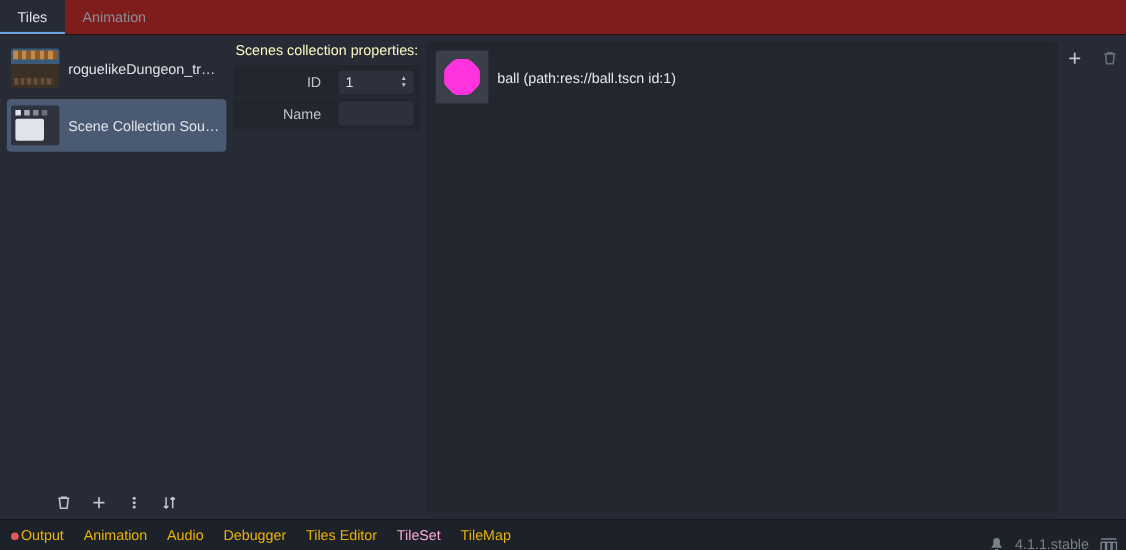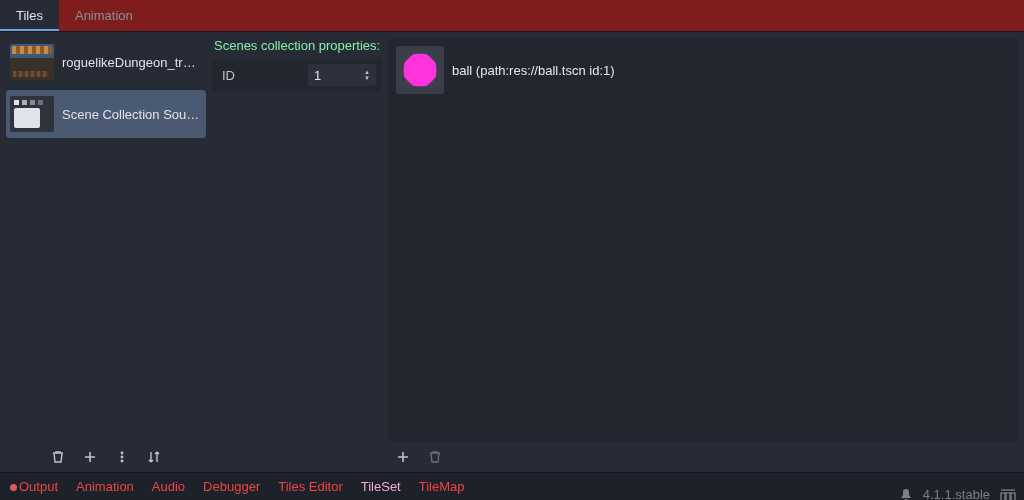--- a/index.html
+++ b/index.html
@@ -144,33 +144,34 @@
     height: 18px;
   }
 
   
   .col-mid {
     width: 170px;
     display: flex;
     flex-direction: column;
   }
   .panel-title {
-    color: #86efac;
+    color: #fef9c3;
     margin: 0 0 6px 2px;
   }
   .prop-grid {
     background: #21262f;
     border-radius: 4px;
     padding: 2px 0;
   }
   .prop-row {
     display: flex;
     align-items: center;
     height: 28px;
     border-bottom: 1px solid #2a2f39;
+    text-align: right;
   }
   .prop-row:last-child { border-bottom: none; }
   .prop-label {
     flex: 1;
     padding: 0 10px;
     color: #c0c5ce;
   }
   .prop-field {
     width: 80px;
     padding: 0 6px;
@@ -195,21 +196,21 @@
   .lineedit {
     height: 22px;
     background: #2c313b;
     border-radius: 3px;
   }
 
   
   .col-right {
     flex: 1;
     display: flex;
-    flex-direction: column;
+    flex-direction: row;
   }
   .tiles-area {
     flex: 1;
     background: #21262f;
     border-radius: 4px;
     padding: 6px;
     overflow: auto;
   }
   .tile-item {
     display: flex;
@@ -255,21 +256,21 @@
     font-size: 13px;
   }
   .output-dot {
     width: 7px; height: 7px;
     border-radius: 50%;
     background: #e05a5a;
     display: inline-block;
     margin-right: 2px;
     vertical-align: middle;
   }
-  .bottom-tab { color: #ef4444; cursor: pointer; }
+  .bottom-tab { color: #eab308; cursor: pointer; }
   .bottom-tab.active { color: #f9a8d4; }
   .bottom-spacer { flex: 1; }
   .status-right {
     display: flex;
     align-items: center;
     gap: 10px;
     color: #7a808a;
     margin-top: 16px;
   }
   .bell-icon, .layout-icon {
@@ -340,20 +341,26 @@
   <div class="col-mid">
     <div class="panel-title">Scenes collection properties:</div>
     <div class="prop-grid">
       <div class="prop-row">
         <div class="prop-label">ID</div>
         <div class="prop-field">
           <div class="spinbox">
             <span>1</span>
             <span class="arrows">▲<br>▼</span>
           </div>
+        </div>
+      </div>
+      <div class="prop-row">
+        <div class="prop-label">Name</div>
+        <div class="prop-field">
+          <div class="lineedit"></div>
         </div>
       </div>
     </div>
   </div>
 
   <div class="col-right">
     <div class="tiles-area">
       <div class="tile-item">
         <div class="tile-preview">
           <div class="ball"></div>

